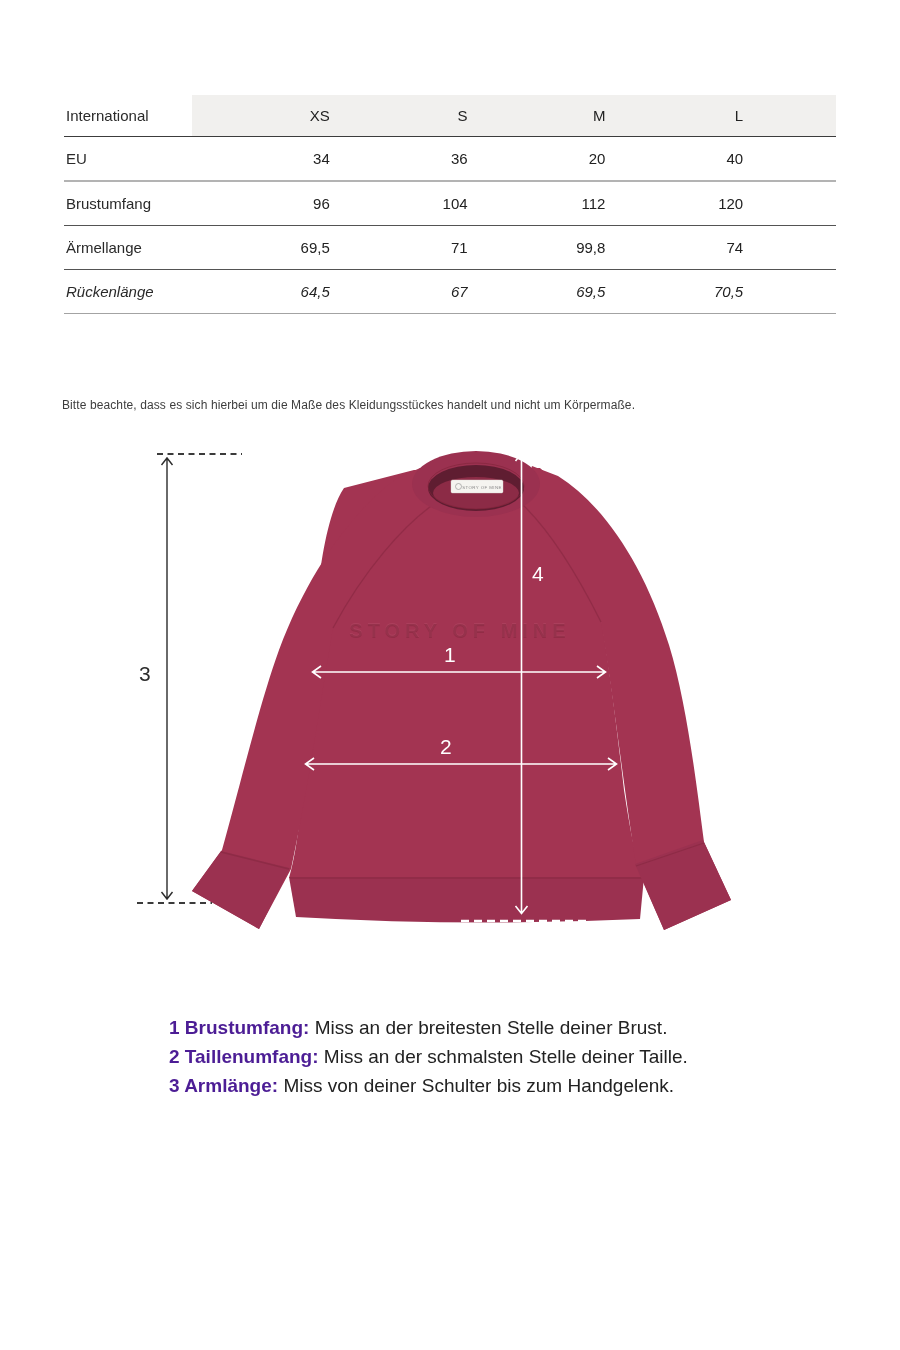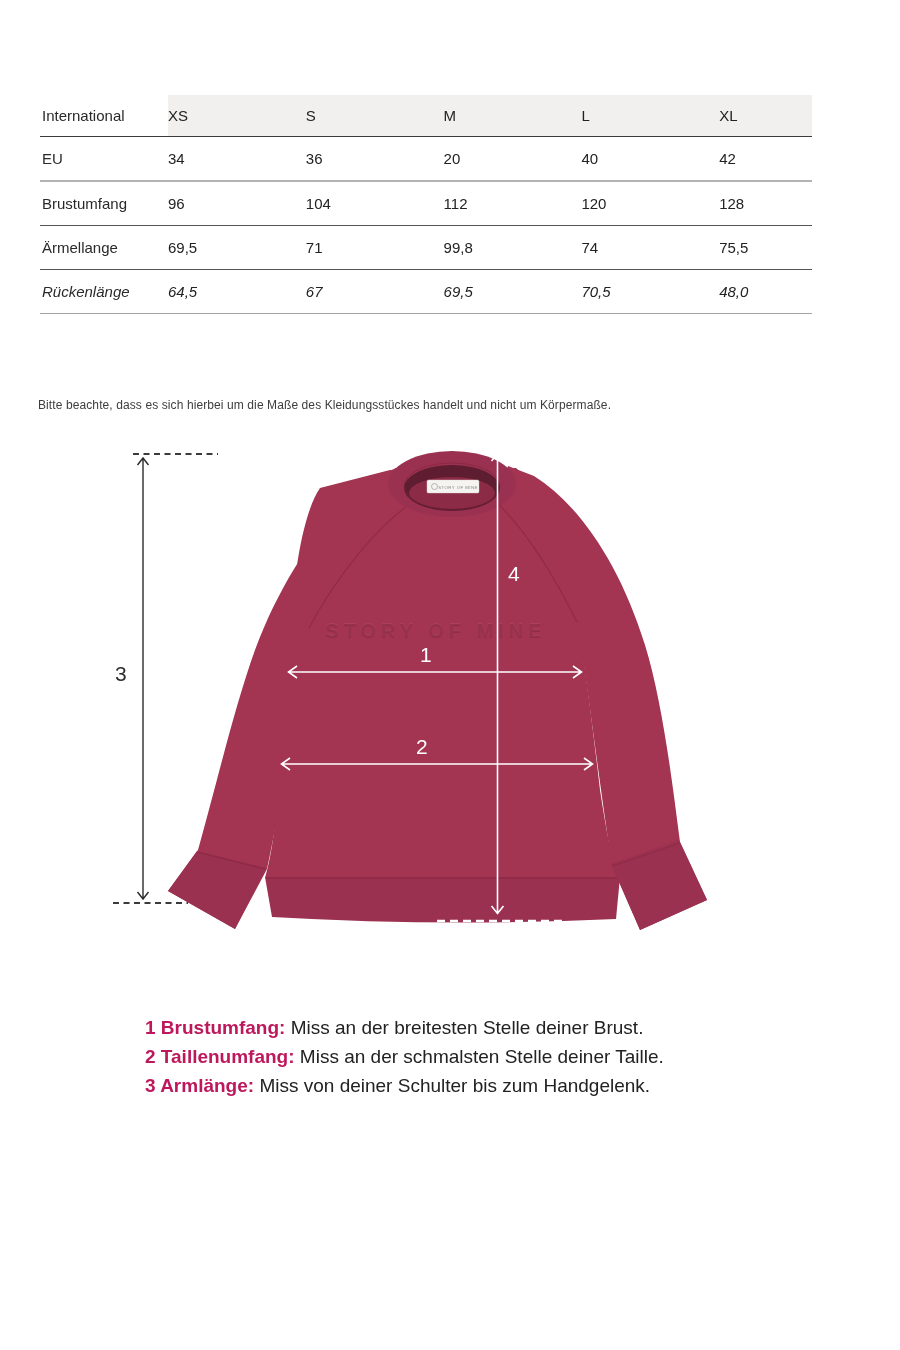--- a/index.html
+++ b/index.html
@@ -1,45 +1,45 @@
 <!DOCTYPE html>
 <html><head>
 <meta charset="utf-8">
 <style>
   html,body{margin:0;padding:0;background:#ffffff;}
   .page{
     position:relative;width:812px;height:1350px;background:#ffffff;
-    font-family:"Liberation Sans",sans-serif;color:#1f1f1f;overflow:hidden;
+    font-family:"Liberation Sans",sans-serif;color:#1f1f1f;overflow:hidden;margin-left:24px;
   }
   
   .size-table{
     position:absolute;left:40px;top:95px;width:817px;
     border-collapse:collapse;table-layout:fixed;font-size:15px;color:#222;
   }
   .size-table col.label-col{width:128px;}
   .size-table th,.size-table td{
-    font-weight:400;padding:0;height:43px;vertical-align:middle;text-align:left;
+    font-weight:400;padding:0;height:43px;vertical-align:middle;text-align:right;
   }
   .size-table .row-label{text-align:left;padding-left:2px;color:#2a2a2a;}
   .size-table thead th{height:41px;}
   .size-table thead th.size-head{background:#f1f0ee;}
   .size-table thead tr{border-bottom:1px solid #3c3c3c;}
   .size-table tr.r-eu{border-bottom:2px solid #b3b3b3;}
   .size-table tr.r-mid{border-bottom:1px solid #545454;}
   .size-table tr.r-last{border-bottom:1px solid #a3a3a3;font-style:italic;}
   
   .note{
     position:absolute;left:38px;top:386px;width:830px;
     font-size:12px;color:#3d3d3d;letter-spacing:.1px;
   }
   
   .diagram{position:absolute;left:100px;top:430px;width:700px;height:540px;}
   
   .guide{position:absolute;left:145px;top:1013px;font-size:19px;line-height:29px;color:#222;}
-  .guide b{font-weight:700;color:#be185d;}
+  .guide b{font-weight:700;color:#4c1d95;}
 </style>
 </head>
 <body>
 
 <div class="page">
 
   <table class="size-table">
     <colgroup>
       <col class="label-col">
         <col>

